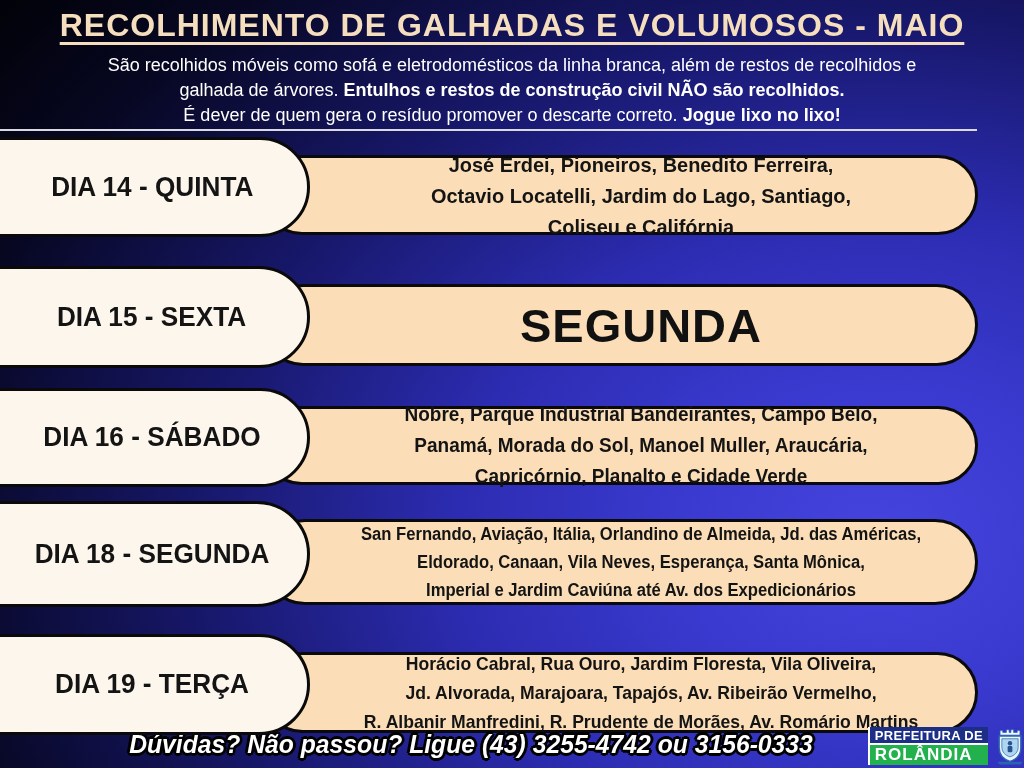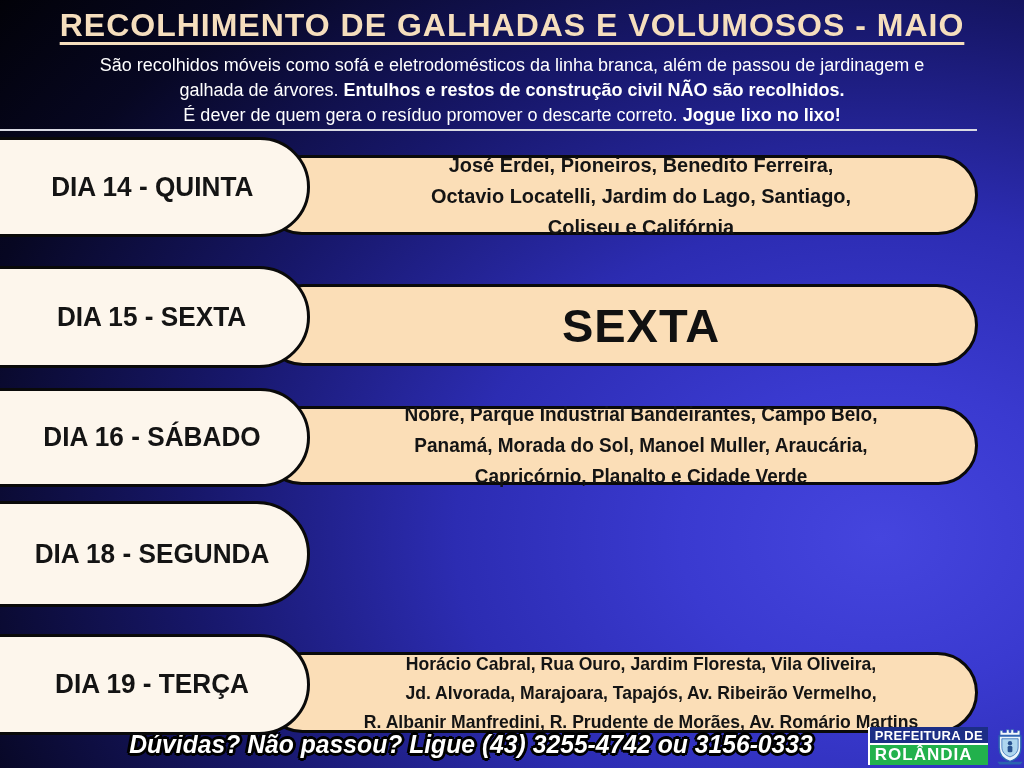--- a/index.html
+++ b/index.html
@@ -95,21 +95,21 @@
     display:flex;align-items:center;
   }
   .emblem{width:40px;height:38px;margin-left:2px;}
 </style>
 </head>
 <body>
 
 <div class="header">
   <div class="title">RECOLHIMENTO DE GALHADAS E VOLUMOSOS  - MAIO</div>
   <div class="intro">
-    <div class="iline">São recolhidos móveis como sofá e eletrodomésticos da linha branca,  além de passou de jardinagem e</div>
+    <div class="iline">São recolhidos móveis como sofá e eletrodomésticos da linha branca,  além de restos de recolhidos e</div>
     <div class="iline"><span>galhada de árvores. </span><b>Entulhos e restos de construção civil NÃO são recolhidos.</b></div>
     <div class="iline"><span>É dever de quem gera o resíduo promover o descarte correto. </span><b>Jogue lixo no lixo!</b></div>
   </div>
   <div class="header-rule"></div>
 </div>
 
 <div class="row r1">
   <div class="bar">
     <div class="lines">
       <div class="line">José Erdei, Pioneiros, Benedito Ferreira,</div>
@@ -117,41 +117,48 @@
       <div class="line">Coliseu e Califórnia</div>
     </div>
   </div>
   <div class="pill">
     <div class="day">DIA 14 - QUINTA</div>
   </div>
 </div>
 
 <div class="row r2">
   <div class="bar">
-    <div class="line-big">SEXTA</div>
+    <div class="line-big">SEGUNDA</div>
   </div>
   <div class="pill">
     <div class="day">DIA 15 - SEXTA</div>
   </div>
 </div>
 
 <div class="row r3">
   <div class="bar">
     <div class="lines">
       <div class="line">Nobre, Parque Industrial Bandeirantes, Campo Belo,</div>
       <div class="line">Panamá, Morada do Sol, Manoel Muller, Araucária,</div>
       <div class="line">Capricórnio, Planalto e Cidade Verde</div>
     </div>
   </div>
   <div class="pill">
     <div class="day">DIA 16 - SÁBADO</div>
   </div>
 </div>
 
 <div class="row r4">
+  <div class="bar">
+    <div class="lines">
+      <div class="line">San Fernando, Aviação, Itália, Orlandino de Almeida,  Jd. das Américas,</div>
+      <div class="line">Eldorado, Canaan, Vila Neves, Esperança, Santa Mônica,</div>
+      <div class="line">Imperial e Jardim Caviúna até Av. dos Expedicionários</div>
+    </div>
+  </div>
   <div class="pill">
     <div class="day">DIA 18 - SEGUNDA</div>
   </div>
 </div>
 
 <div class="row r5">
   <div class="bar">
     <div class="lines">
       <div class="line">Horácio Cabral, Rua Ouro, Jardim Floresta, Vila Oliveira,</div>
       <div class="line">Jd. Alvorada, Marajoara, Tapajós, Av. Ribeirão Vermelho,</div>

